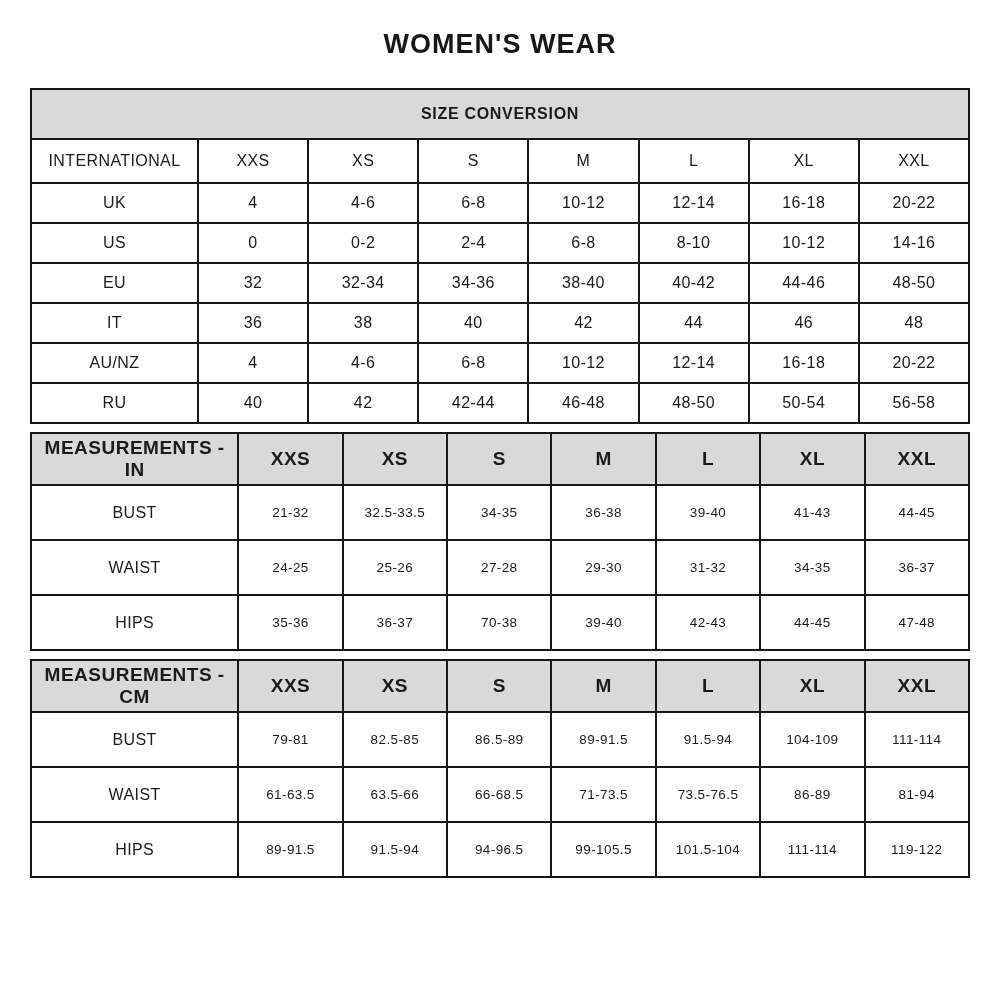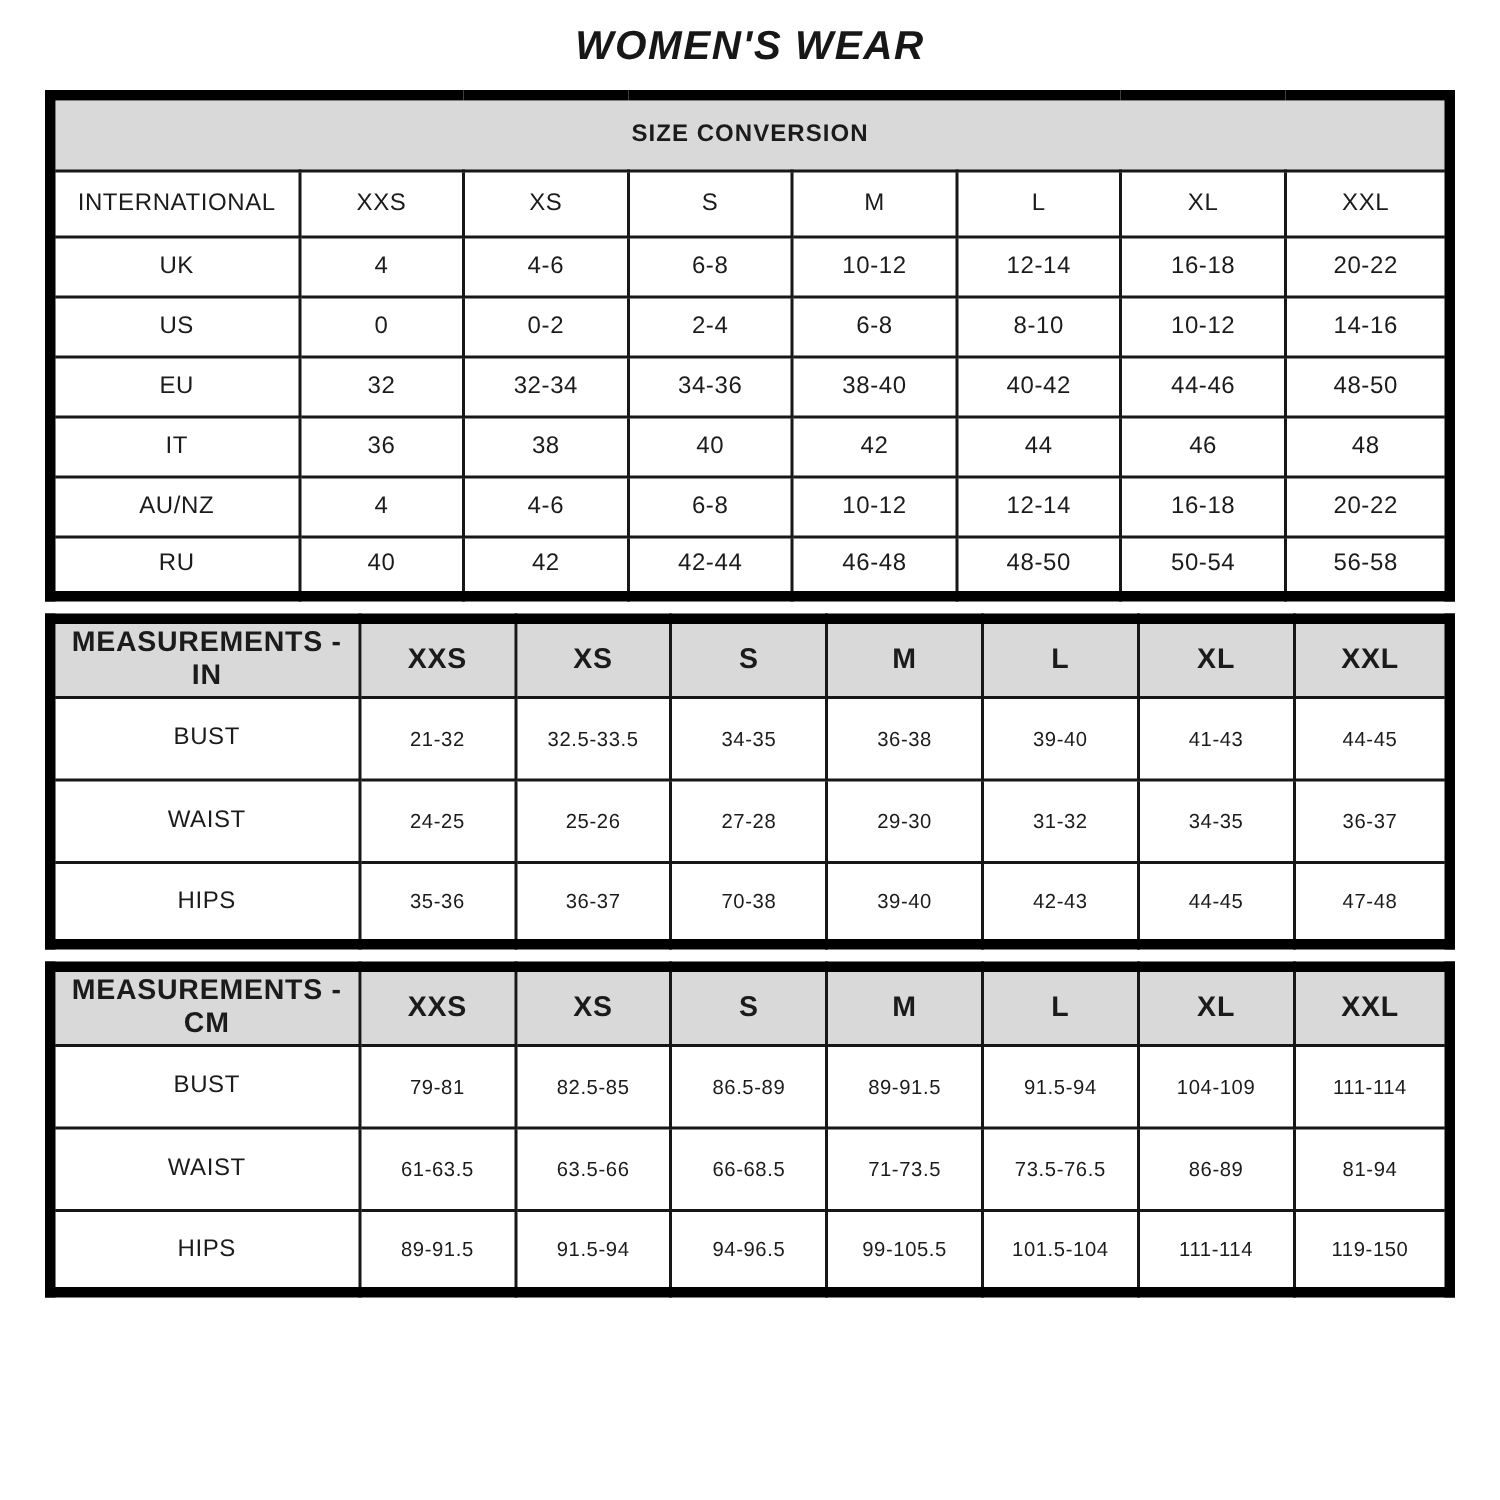--- a/index.html
+++ b/index.html
@@ -6,34 +6,33 @@
   html, body {
     margin: 0; padding: 0;
     width: 1000px; height: 1000px;
     background: #ffffff;
     font-family: "Liberation Sans", sans-serif;
     color: #1b1b1b;
     overflow: hidden;
   }
   .wrap { padding: 0 30px; }
   .page-title {
-    margin: 2px;
+    margin: 16px;
     padding: 13px 0 12px 0;
     font-size: 27px;
     font-weight: 700;
     letter-spacing: 1px;
     text-align: center;
     color: #171717;
-    font-style: italic;
   }
   table {
     width: 100%;
     border-collapse: collapse;
     table-layout: fixed;
-    border: 7px solid #000000;
+    border: 1px solid #000000;
   }
   th, td {
     border: 2px solid #171717;
     text-align: center;
     vertical-align: middle;
     padding: 0 2px;
     font-weight: 400;
     letter-spacing: 0.4px;
     overflow: hidden;
   }
@@ -265,18 +264,18 @@
         <td class="val">81-94</td>
       </tr>
       <tr>
         <td class="row-label">HIPS</td>
         <td class="val">89-91.5</td>
         <td class="val">91.5-94</td>
         <td class="val">94-96.5</td>
         <td class="val">99-105.5</td>
         <td class="val">101.5-104</td>
         <td class="val">111-114</td>
-        <td class="val">119-150</td>
+        <td class="val">119-122</td>
       </tr>
     </tbody>
   </table>
 
 </div>
 
 </body></html>

